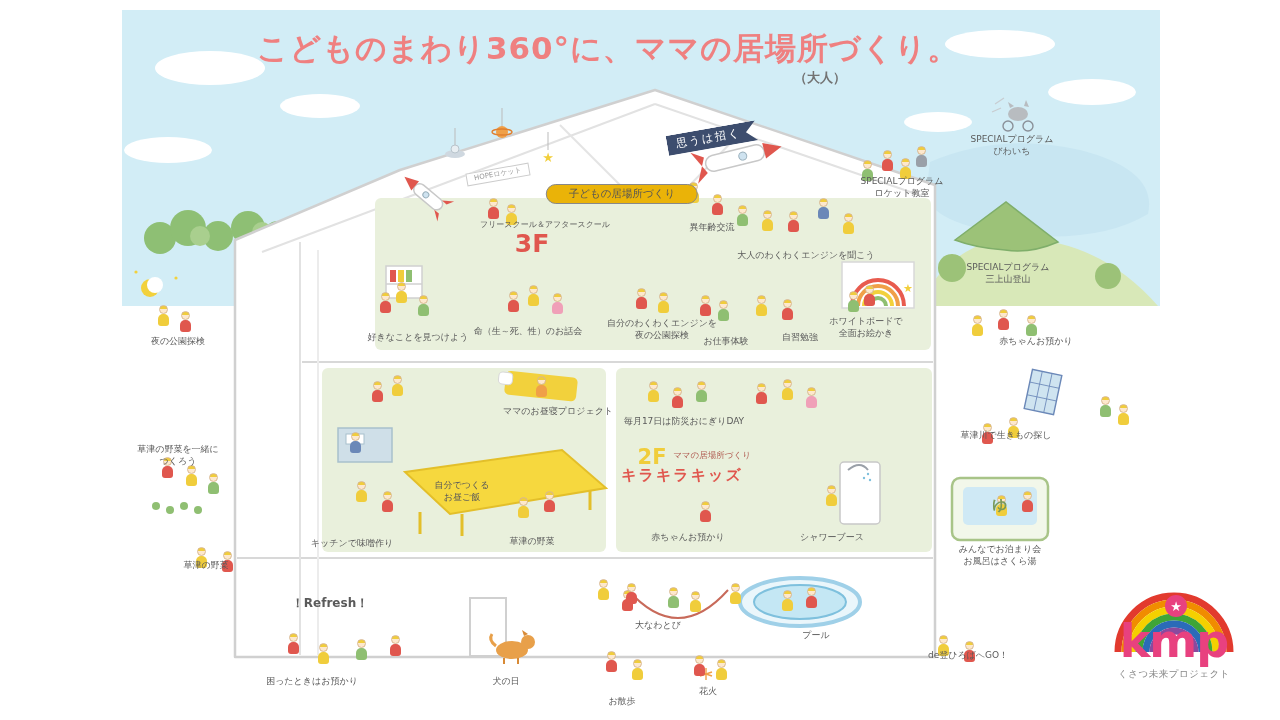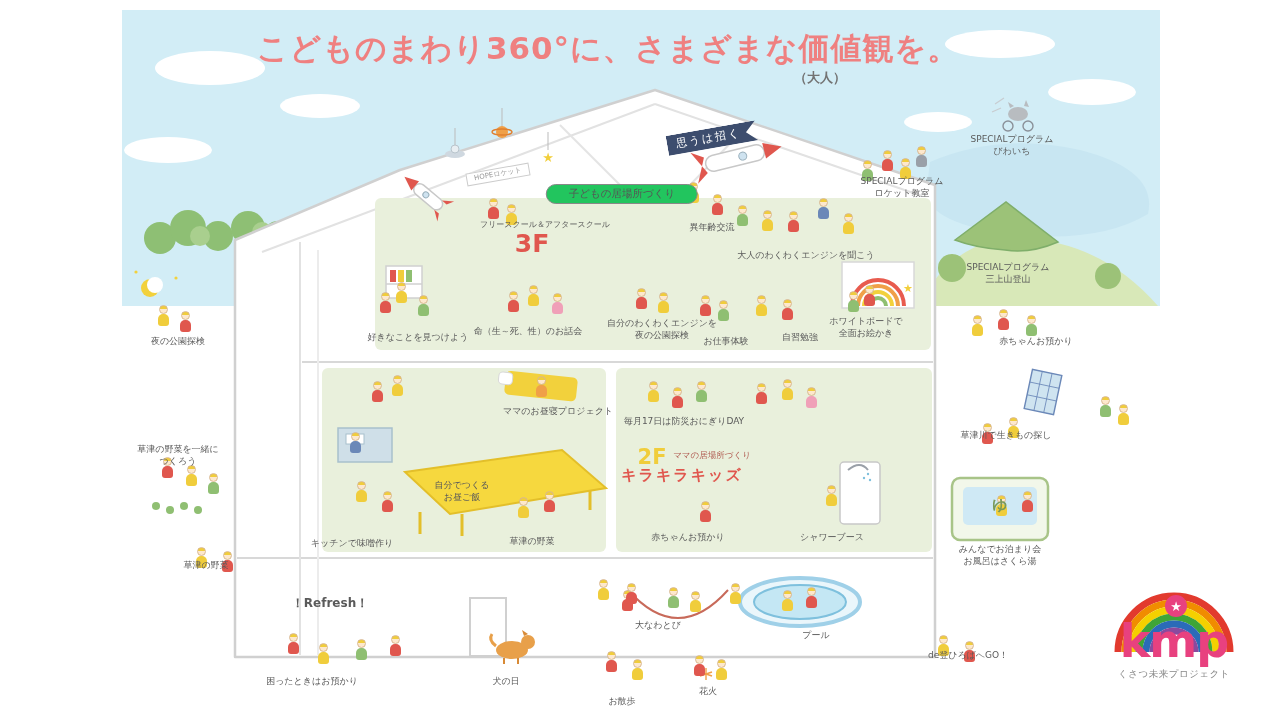--- a/index.html
+++ b/index.html
@@ -10,21 +10,21 @@
        white-space:pre-line;transform:translateX(-50%);z-index:5;}
   .rot{transform:translateX(-50%) rotate(-10deg);}
   .t-title{font-size:31px;font-weight:bold;color:#ef8080;letter-spacing:1px;white-space:nowrap;}
   .t-note{font-size:13px;color:#737373;font-weight:bold;}
   .t-3f{font-size:25px;font-weight:bold;color:#e0574e;}
   .t-hope{font-size:33px;font-weight:bold;color:#f2cf3c;letter-spacing:5px;}
   .t-2f{font-size:21px;font-weight:bold;color:#f0cd3c;}
   .t-kira{font-size:15px;font-weight:bold;color:#e0574e;letter-spacing:2px;}
   .t-sub2{font-size:8.5px;color:#b05a50;}
   .badge{font-size:10.5px;color:#555;border:1.5px solid #888;border-radius:12px;
-         padding:2px 22px;background:#22c55e;white-space:nowrap;}
+         padding:2px 22px;background:#eab308;white-space:nowrap;}
   .pennant{background:#3d4d6e;color:#fff;font-size:11px;letter-spacing:2px;
            padding:3px 16px 3px 9px;clip-path:polygon(0 0,100% 0,88% 50%,100% 100%,0 100%);}
   .flag{font-size:7px;color:#999;border:1px solid #ccc;background:#fff;padding:1px 7px;}
   .t-yu{font-size:15px;color:#7a9a5a;font-weight:bold;}
   .t-kmp{font-size:46px;font-weight:bold;color:#e8417f;letter-spacing:-1px;line-height:1;white-space:nowrap;}
   .t-kmptag{font-size:9.5px;color:#888;letter-spacing:.5px;white-space:nowrap;}
   .t-refresh{font-size:12px;font-weight:bold;}
   #people{position:absolute;left:0;top:0;width:1280px;height:720px;z-index:4;pointer-events:none;}
   .person{position:absolute;width:11px;height:22px;}
   .person::before{content:"";position:absolute;left:1px;top:0;width:9px;height:9px;border-radius:50%;
@@ -232,21 +232,21 @@
     <path d="M1132 652 A42 42 0 0 1 1216 652" stroke="#f5d000" stroke-width="7"></path>
     <path d="M1139 652 A35 35 0 0 1 1209 652" stroke="#3fa537" stroke-width="7"></path>
     <path d="M1146 652 A28 28 0 0 1 1202 652" stroke="#2b6bb8" stroke-width="7"></path>
     <path d="M1153 652 A21 21 0 0 1 1195 652" stroke="#8a4a9e" stroke-width="7"></path>
     <circle cx="1174" cy="652" r="17" fill="#ffffff"></circle>
     <circle cx="1176" cy="606" r="11" fill="#e8417f"></circle>
     <text x="1176" y="611" font-size="13" fill="#ffffff" text-anchor="middle">★</text>
   </g>
 </svg>
 
-<div class="lbl t-title" style="left:608px;top:28px">こどものまわり360°に、さまざまな価値観を。</div>
+<div class="lbl t-title" style="left:608px;top:28px">こどものまわり360°に、ママの居場所づくり。</div>
 <div class="lbl t-note" style="left:820px;top:70px">（大人）</div>
 
 <div class="lbl flag rot" style="left:498px;top:168px">HOPEロケット</div>
 <div class="lbl pennant rot" style="left:712px;top:128px">思うは招く</div>
 
 <div class="lbl" style="left:902px;top:176px">SPECIALプログラム
 ロケット教室</div>
 <div class="lbl" style="left:1012px;top:134px">SPECIALプログラム
 びわいち</div>
 <div class="lbl" style="left:1008px;top:262px">SPECIALプログラム

